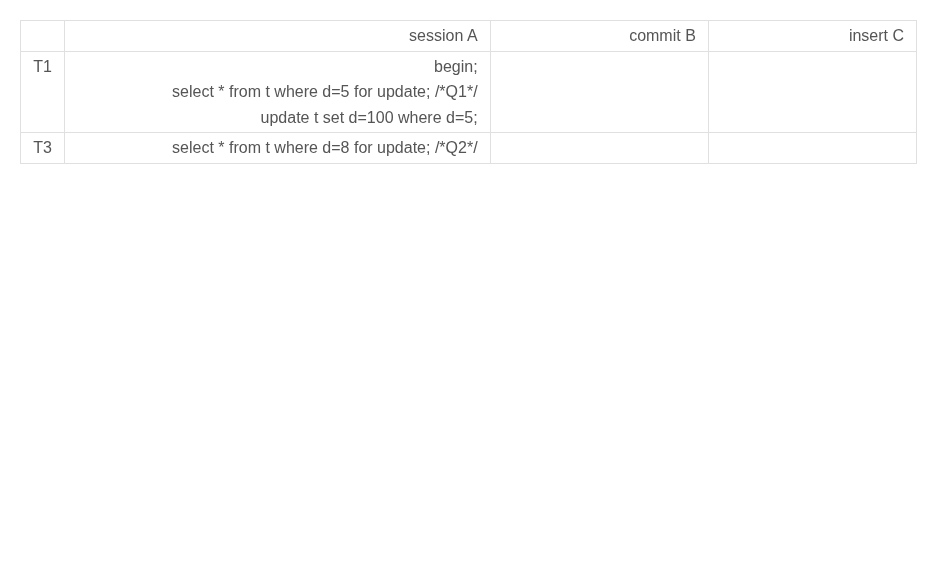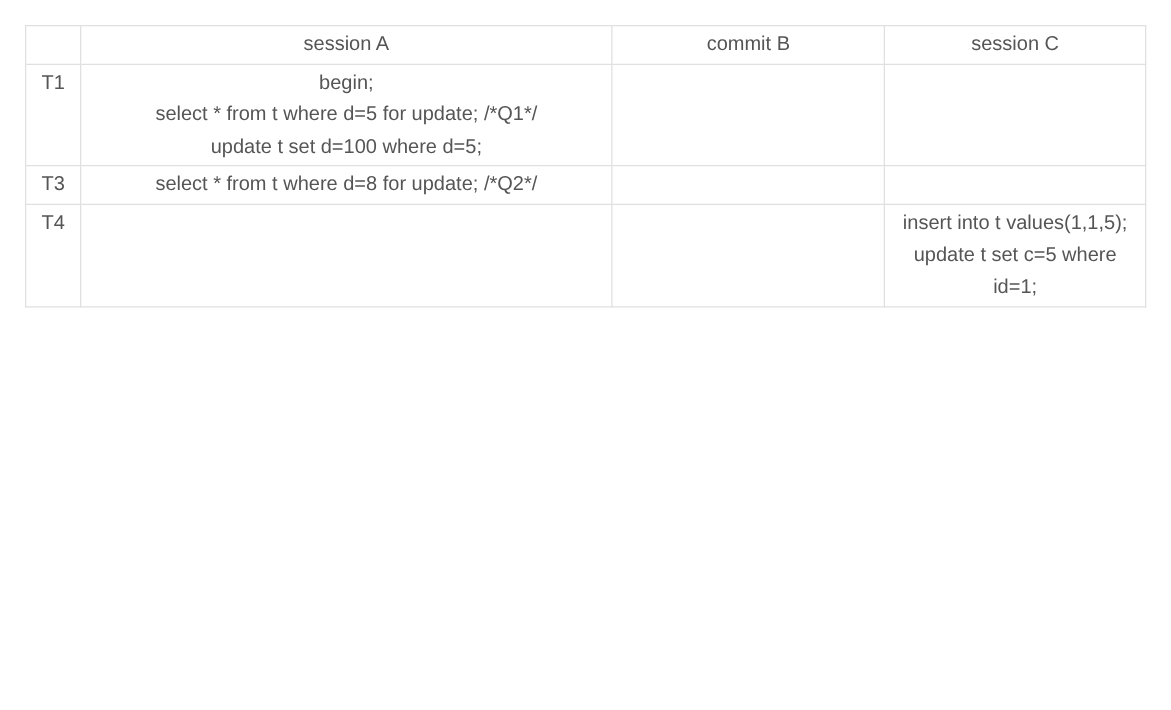--- a/index.html
+++ b/index.html
@@ -11,21 +11,21 @@
       background: #fff;
     }
     table {
       border-collapse: collapse;
       width: auto;
       table-layout: fixed;
     }
     th, td {
       border: 1px solid #e0e0e0;
       padding: 2px 12px;
-      text-align: center;
+      text-align: right;
       vertical-align: top;
       font-weight: normal;
       line-height: 1.6;
       white-space: pre-line;
     }
     col.time-col { width: 44px; }
     col.session-a-col { width: 430px; }
     col.session-b-col { width: 220px; }
     col.session-c-col { width: 210px; }
   </style>
@@ -37,39 +37,32 @@
     <col class="time-col">
     <col class="session-a-col">
     <col class="session-b-col">
     <col class="session-c-col">
   </colgroup>
   <thead>
     <tr>
       <th></th>
       <th>session A</th>
       <th>commit B</th>
-      <th>session C</th>
+      <th>insert C</th>
     </tr>
   </thead>
   <tbody>
     <tr>
       <td>T1</td>
       <td>begin;
 select * from t where d=5 for update; /*Q1*/
 update t set d=100 where d=5;</td>
       <td></td>
       <td></td>
     </tr>
     <tr>
       <td>T3</td>
       <td>select * from t where d=8 for update; /*Q2*/</td>
       <td></td>
       <td></td>
     </tr>
-    <tr>
-      <td>T4</td>
-      <td></td>
-      <td></td>
-      <td>insert into t values(1,1,5);
-update t set c=5 where id=1;</td>
-    </tr>
   </tbody>
 </table>
 
 </body></html>

